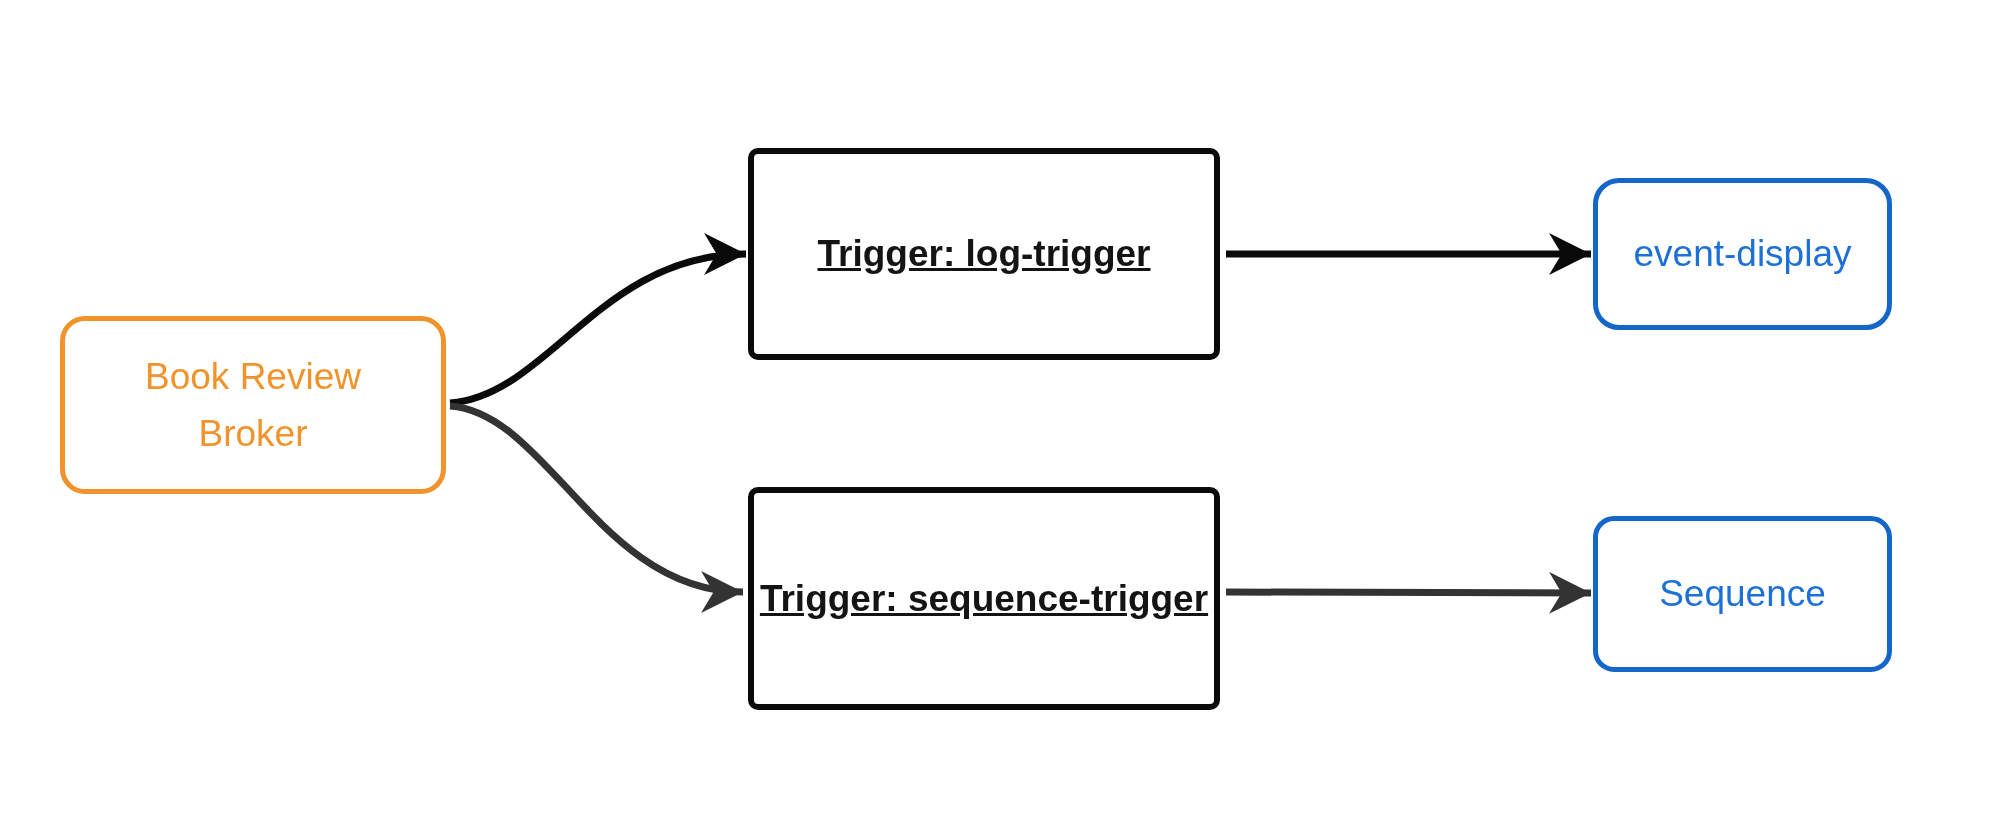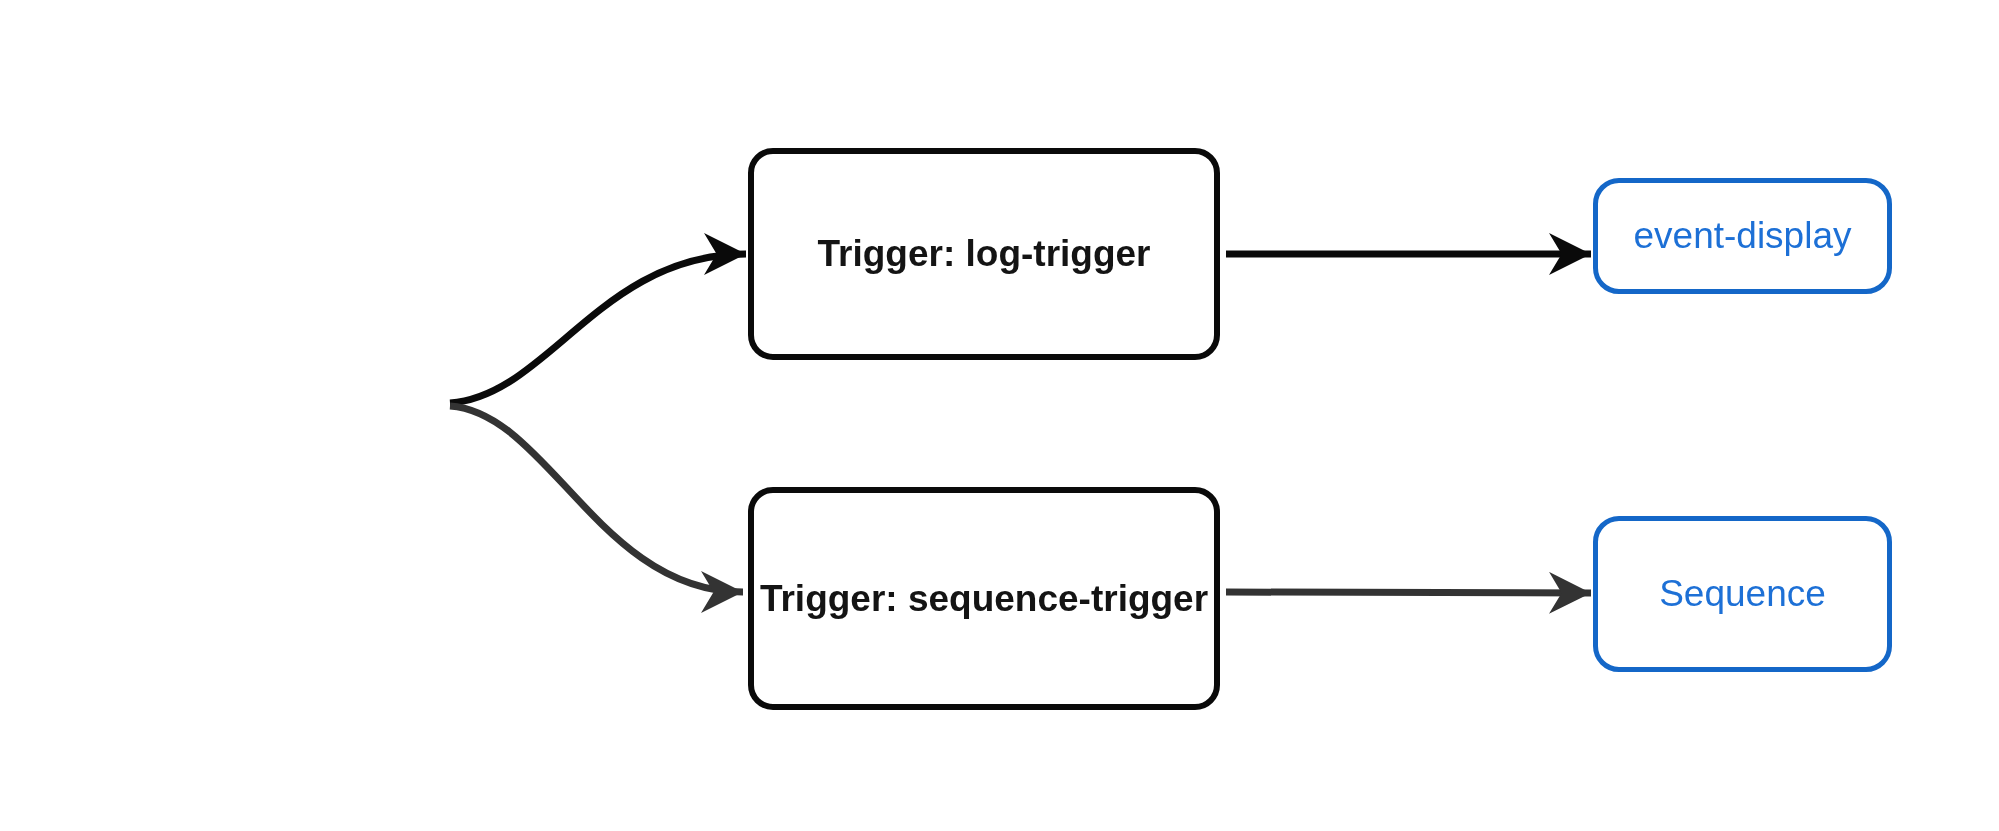--- a/index.html
+++ b/index.html
@@ -49,33 +49,34 @@
     border: 5px solid var(--broker-accent, #f0932b);
     border-radius: 25px;
     color: var(--broker-accent, #f0932b);
   }
   .node-broker .node-label {
     max-width: 260px;
     line-height: 1.55;
   }
   .node-trigger {
     border: 6px solid var(--trigger-border, #0a0a0a);
-    border-radius: 25px;
+    border-radius: 10px;
     color: var(--trigger-text, #141414);
+    text-decoration: underline;
   }
   .node-trigger-log { left: 748px; top: 148px; width: 472px; height: 212px; }
   .node-trigger-sequence { left: 748px; top: 487px; width: 472px; height: 223px; }
   .trigger-title { font-weight: bold; }
   .node-sink {
     border: 5px solid var(--sink-border, #1467c8);
     border-radius: 26px;
     color: var(--sink-text, #1d70d6);
   }
-  .node-sink-event-display { left: 1593px; top: 178px; width: 299px; height: 116px; align-items: center; }
-  .node-sink-sequence { left: 1593px; top: 516px; width: 299px; height: 156px; }
+  .node-sink-event-display { left: 1593px; top: 178px; width: 299px; height: 152px; align-items: center; }
+  .node-sink-sequence { left: 1593px; top: 516px; width: 299px; height: 156px; border-radius: 21px; }
 </style>
 </head>
 <body>
 
 <div class="canvas">
 
   <svg class="edges-layer" viewBox="0 0 1999 831" xmlns="http://www.w3.org/2000/svg">
     <defs>
       <marker id="head-upper" viewBox="0 0 10 10" refX="10" refY="5" markerWidth="6" markerHeight="6" orient="auto">
         <path d="M 0 0 L 10 5 L 0 10 L 3 5 Z"></path>
@@ -83,20 +84,23 @@
       <marker id="head-lower" viewBox="0 0 10 10" refX="10" refY="5" markerWidth="6" markerHeight="6" orient="auto">
         <path d="M 0 0 L 10 5 L 0 10 L 3 5 Z"></path>
       </marker>
     </defs>
     <path class="edge edge-upper" d="M 450 403 C 548 396, 600 254, 746 254" marker-end="url(#head-upper)"></path>
     <path class="edge edge-lower" d="M 450 406 C 548 413, 600 592, 743 592" marker-end="url(#head-lower)"></path>
     <path class="edge edge-upper" d="M 1226 254 L 1591 254" marker-end="url(#head-upper)"></path>
     <path class="edge edge-lower" d="M 1226 592 L 1591 593" marker-end="url(#head-lower)"></path>
   </svg>
 
+  <div class="node node-broker">
+    <span class="node-label">Book Review Broker</span>
+  </div>
 
   <div class="node node-trigger node-trigger-log">
     <span class="trigger-title">Trigger: log-trigger</span>
   </div>
 
   <div class="node node-trigger node-trigger-sequence">
     <span class="trigger-title">Trigger: sequence-trigger</span>
   </div>
 
   <div class="node node-sink node-sink-event-display">

